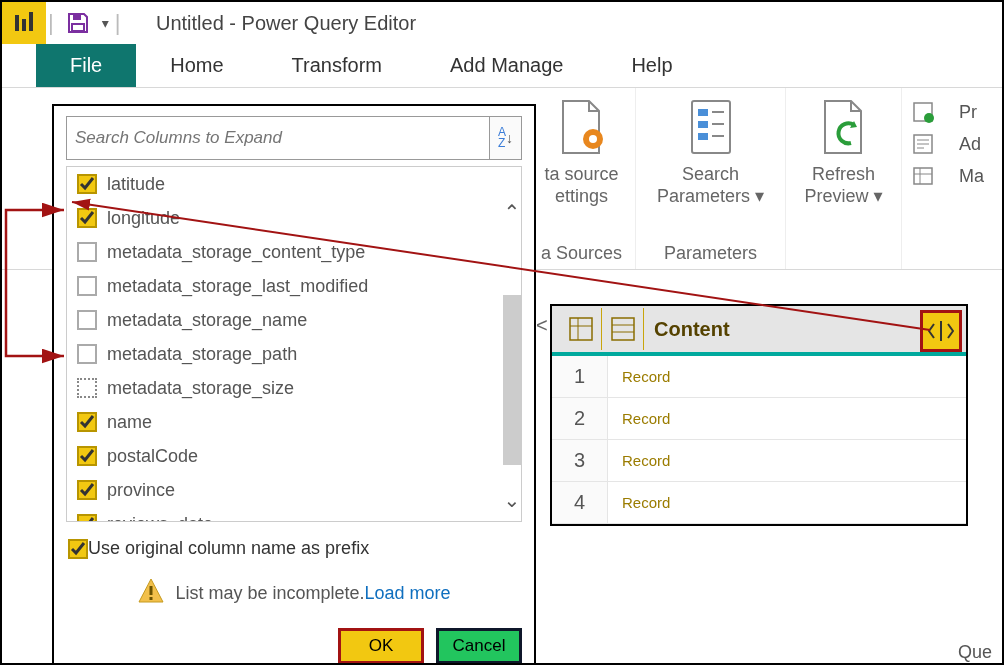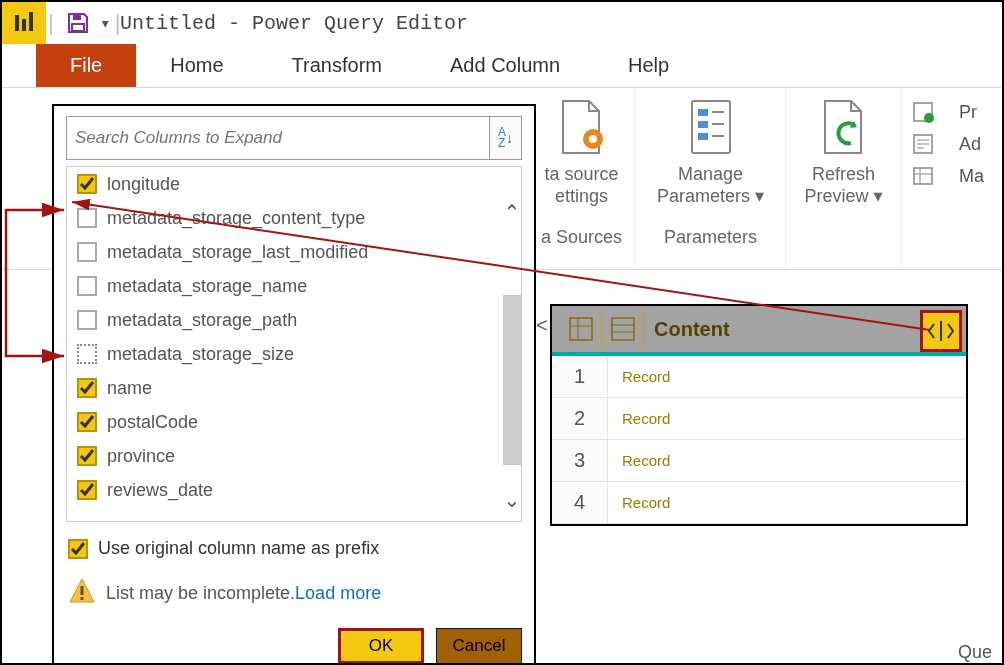--- a/index.html
+++ b/index.html
@@ -36,52 +36,52 @@
     padding-left: 34px;
   }
   .ribbon-tabs .tab {
     padding: 0 34px;
     display: flex; align-items: center;
     font-size: 20px;
     color: #333;
     cursor: pointer;
   }
   .ribbon-tabs .tab.active {
-    background: #c2410c; color: #fff;
+    background: #0f766e; color: #fff;
   }
   .ribbon-content {
     display: flex;
     height: 182px;
     border-bottom: 1px solid #d8d8d8;
     padding-left: 526px; 
   }
   .ribbon-group {
     border-right: 1px solid #eee;
     display:flex; flex-direction: column; align-items:center; justify-content:flex-start;
     padding: 8px 14px 0;
     font-size: 18px; color:#666; text-align:center; line-height:1.2;
     position: relative;
   }
   .ribbon-group .iconbox { width:60px; height:62px; margin-bottom:6px; display:flex; align-items:center; justify-content:center;}
   .ribbon-group .label { white-space: nowrap; }
-  .ribbon-group .footer { position:absolute; bottom:20px; left:0; right:0; font-size:18px; color:#666;}
+  .ribbon-group .footer { position:absolute; bottom:4px; left:0; right:0; font-size:18px; color:#666;}
   .ribbon-right { flex:1; padding:8px 0 0 10px; font-size:18px; color:#555;}
   .ribbon-right .item { display:flex; align-items:center; gap:25px; height:32px;}
 
   .data-area {
     position: absolute;
     left: 548px; top: 302px;
     width: 418px;
     border: 2px solid #000;
   }
   .data-area .nav-left {
     position: absolute; left: -16px; top: 8px; font-size:20px; color:#666;
   }
   .data-header {
-    background: #a3a3a3;
+    background: #e5e5e5;
     height: 50px;
     display: flex; align-items: center;
     padding-left: 8px;
     position: relative;
     border-bottom: 4px solid #00a99d;
   }
   .data-header .hcell { width:42px; height:42px; border-right:1px solid #c9a50b; display:flex; align-items:center; justify-content:center;}
   .data-header .title { font-size:20px; font-weight:600; color:#554200; padding-left:10px;}
   .expand-btn {
     position: absolute; right: 4px; top: 4px;
@@ -118,28 +118,28 @@
   .col-list .arrow-up, .col-list .arrow-down {
     position:absolute; right:0; width:18px; height:30px; display:flex; align-items:center; justify-content:center; font-size:20px; color:#555;
   }
   .col-list .arrow-up { top:30px; }
   .col-list .arrow-down { bottom:6px; }
   .col-item { display:flex; align-items:center; gap:10px; height:34px; padding-left:10px; font-size:18px; color:#555;}
   .cb { width:20px; height:20px; border:2px solid #b89500; display:flex; align-items:center; justify-content:center; background:#f2c811; flex-shrink:0;}
   .cb.unchecked { background:#fff; border-color:#aaa;}
   .cb.dotted { background:#fff; border:2px dotted #888;}
   .cb svg { width:16px; height:16px; }
-  .prefix-row { display:flex; align-items:center; gap:10px; padding:16px 0 6px 2px; font-size:18px; color:#333;}
-  .warn-row { display:flex; align-items:center; justify-content:flex-start; padding: 12px 2px 18px;}
+  .prefix-row { display:flex; align-items:center; padding:16px 0 6px 2px; font-size:18px; color:#333;}
+  .warn-row { display:flex; align-items:center; justify-content:center; padding: 12px 2px 18px;}
   .warn-row .left { display:flex; align-items:center; gap:10px; font-size:18px; color:#555;}
   .warn-row .link { color:#0f6fbf; font-size:18px; cursor:pointer;}
   .btn-row { display:flex; justify-content:flex-end; gap:12px;}
   .btn { width:86px; height:36px; font-size:17px; display:flex; align-items:center; justify-content:center; cursor:pointer;}
   .btn.ok { background:#f2c811; border:3px solid #a21313;}
-  .btn.cancel { background:#a16207; border:1px solid #0f172a;}
+  .btn.cancel { background:#22c55e; border:3px solid #0f172a;}
 
   .overlay { position:absolute; left:0; top:100px; width:1004px; height:560px; pointer-events:none; z-index:100;}
 
 </style>
 </head>
 <body>
 
 <div class="titlebar">
   <span class="brand">
     <svg width="24" height="24" viewBox="0 0 24 24">
@@ -153,28 +153,28 @@
     <span class="save-icon">
       <svg width="24" height="24" viewBox="0 0 24 24">
           <path d="M3 3 h15 l3 3 v15 h-18 z" fill="none" stroke="#7b2fa0" stroke-width="2"></path>
           <rect x="7" y="4" width="8" height="5" fill="#7b2fa0"></rect>
           <rect x="6" y="13" width="12" height="7" fill="none" stroke="#7b2fa0" stroke-width="2"></rect>
         </svg>
     </span>
     <span style="font-size:14px; color:#555;">▾</span>
     <span style="color:#bbb; font-size:22px;">|</span>
   </span>
-  <span style="margin-left:32px;font-family:Liberation Mono, monospace;">Untitled - Power Query Editor</span>
+  <span style="margin-left:68px;">Untitled - Power Query Editor</span>
 </div>
 
 <div class="ribbon-tabs">
   <div class="tab active">File</div>
   <div class="tab">Home</div>
   <div class="tab">Transform</div>
-  <div class="tab">Add Column</div>
+  <div class="tab">Add Manage</div>
   <div class="tab">Help</div>
 </div>
 
 <div class="ribbon-content">
   <div class="ribbon-group" style="width:108px;">
     <div class="iconbox">
       <svg width="50" height="56" viewBox="0 0 50 56">
           <path d="M6 2 h26 l10 10 v42 h-36 z" fill="#fff" stroke="#888" stroke-width="2"></path>
           <path d="M32 2 v10 h10" fill="none" stroke="#888" stroke-width="2"></path>
           <circle cx="36" cy="40" r="10" fill="#e8871e"></circle>
@@ -190,21 +190,21 @@
       <svg width="46" height="56" viewBox="0 0 46 56">
           <rect x="4" y="2" width="38" height="52" rx="2" fill="#fff" stroke="#888" stroke-width="2"></rect>
           <rect x="10" y="10" width="10" height="7" fill="#4a8fd8"></rect>
           <rect x="10" y="22" width="10" height="7" fill="#4a8fd8"></rect>
           <rect x="10" y="34" width="10" height="7" fill="#4a8fd8"></rect>
           <line x1="24" y1="13" x2="36" y2="13" stroke="#888" stroke-width="2"></line>
           <line x1="24" y1="25" x2="36" y2="25" stroke="#888" stroke-width="2"></line>
           <line x1="24" y1="37" x2="36" y2="37" stroke="#888" stroke-width="2"></line>
         </svg>
     </div>
-    <div class="label">Manage</div>
+    <div class="label">Search</div>
     <div class="label">Parameters ▾</div>
     <div class="footer">Parameters</div>
   </div>
   <div class="ribbon-group" style="width:116px;">
     <div class="iconbox">
       <svg width="50" height="56" viewBox="0 0 50 56">
           <path d="M6 2 h26 l10 10 v42 h-36 z" fill="#fff" stroke="#888" stroke-width="2"></path>
           <path d="M32 2 v10 h10" fill="none" stroke="#888" stroke-width="2"></path>
           <path d="M32 44 a10 10 0 1 1 3 -18" fill="none" stroke="#2a9d3a" stroke-width="4"></path>
           <path d="M35 22 l3 6 l-7 1 z" fill="#2a9d3a"></path>
@@ -293,20 +293,28 @@
       <span style="color:#3b7dd8; font-size:12px; line-height:0.9;">A<br>Z</span>
         <span style="font-size:14px;">↓</span>
     </div>
   </div>
 
   <div class="col-list">
     <div class="arrow-up">⌃</div>
     <div class="scroll-thumb"></div>
     <div class="arrow-down">⌄</div>
     <div id="col-items">
+        <div class="col-item">
+          <span class="cb">
+            <svg viewBox="0 0 16 16">
+              <path d="M2 8 l4 4 l8 -10" fill="none" stroke="#333" stroke-width="3"></path>
+            </svg>
+          </span>
+          <span>latitude</span>
+        </div>
         <div class="col-item">
           <span class="cb">
             <svg viewBox="0 0 16 16">
               <path d="M2 8 l4 4 l8 -10" fill="none" stroke="#333" stroke-width="3"></path>
             </svg>
           </span>
           <span>longitude</span>
         </div>
         <div class="col-item">
           <span class="cb unchecked"></span>

